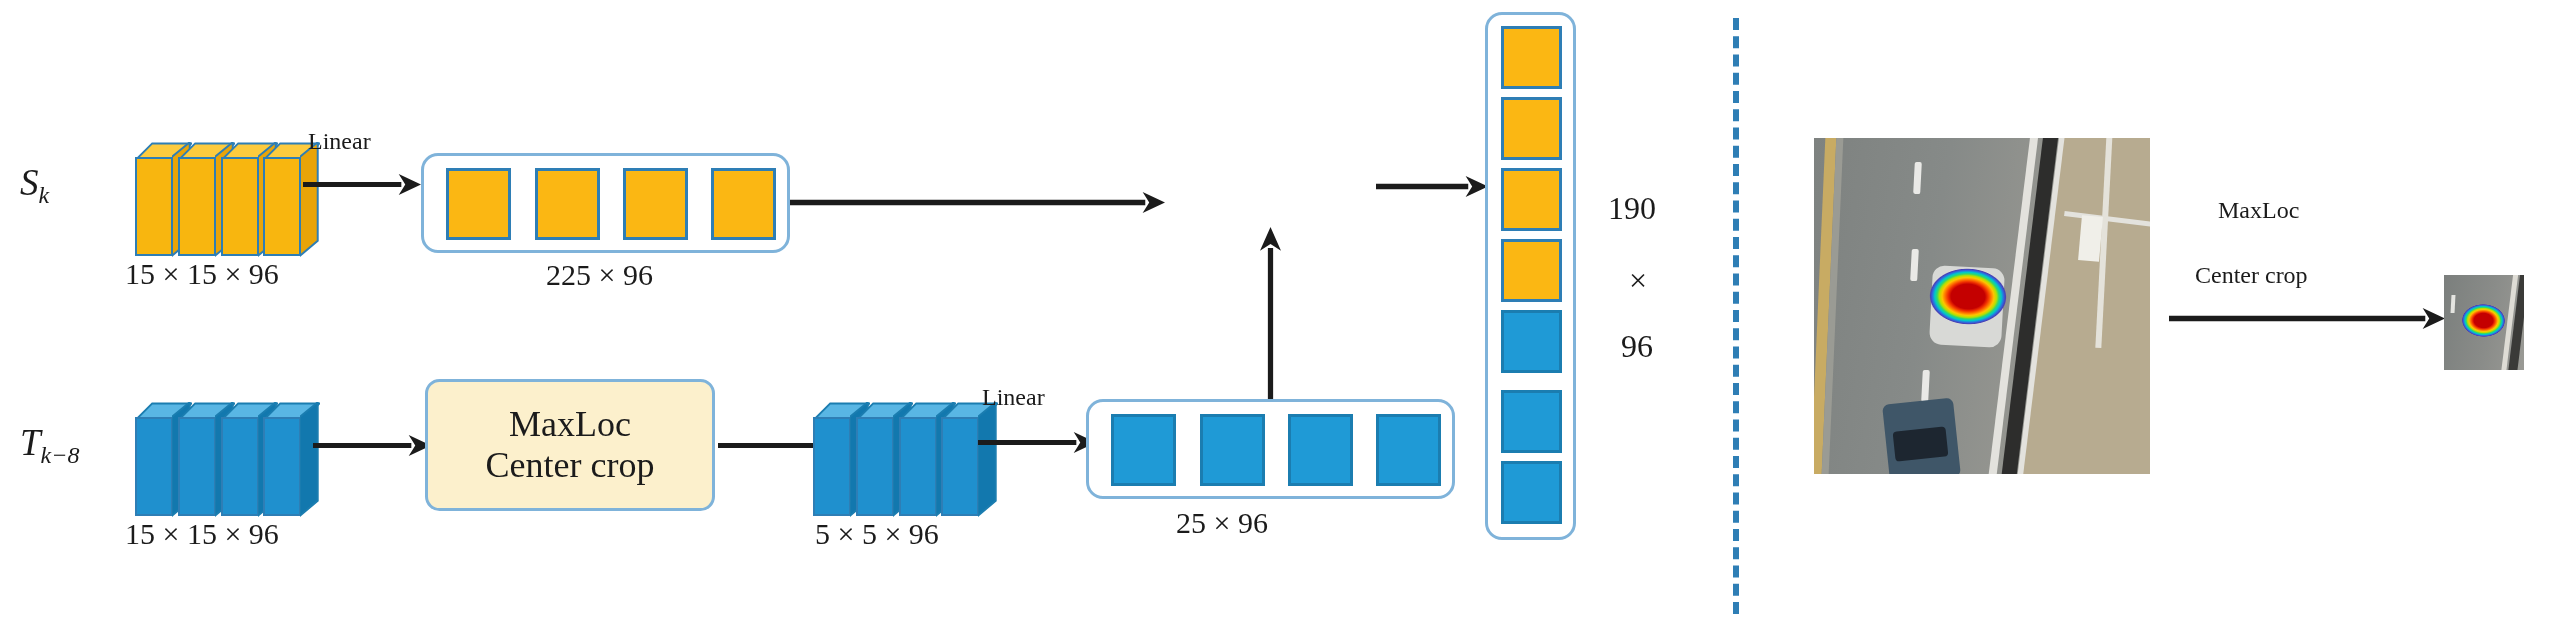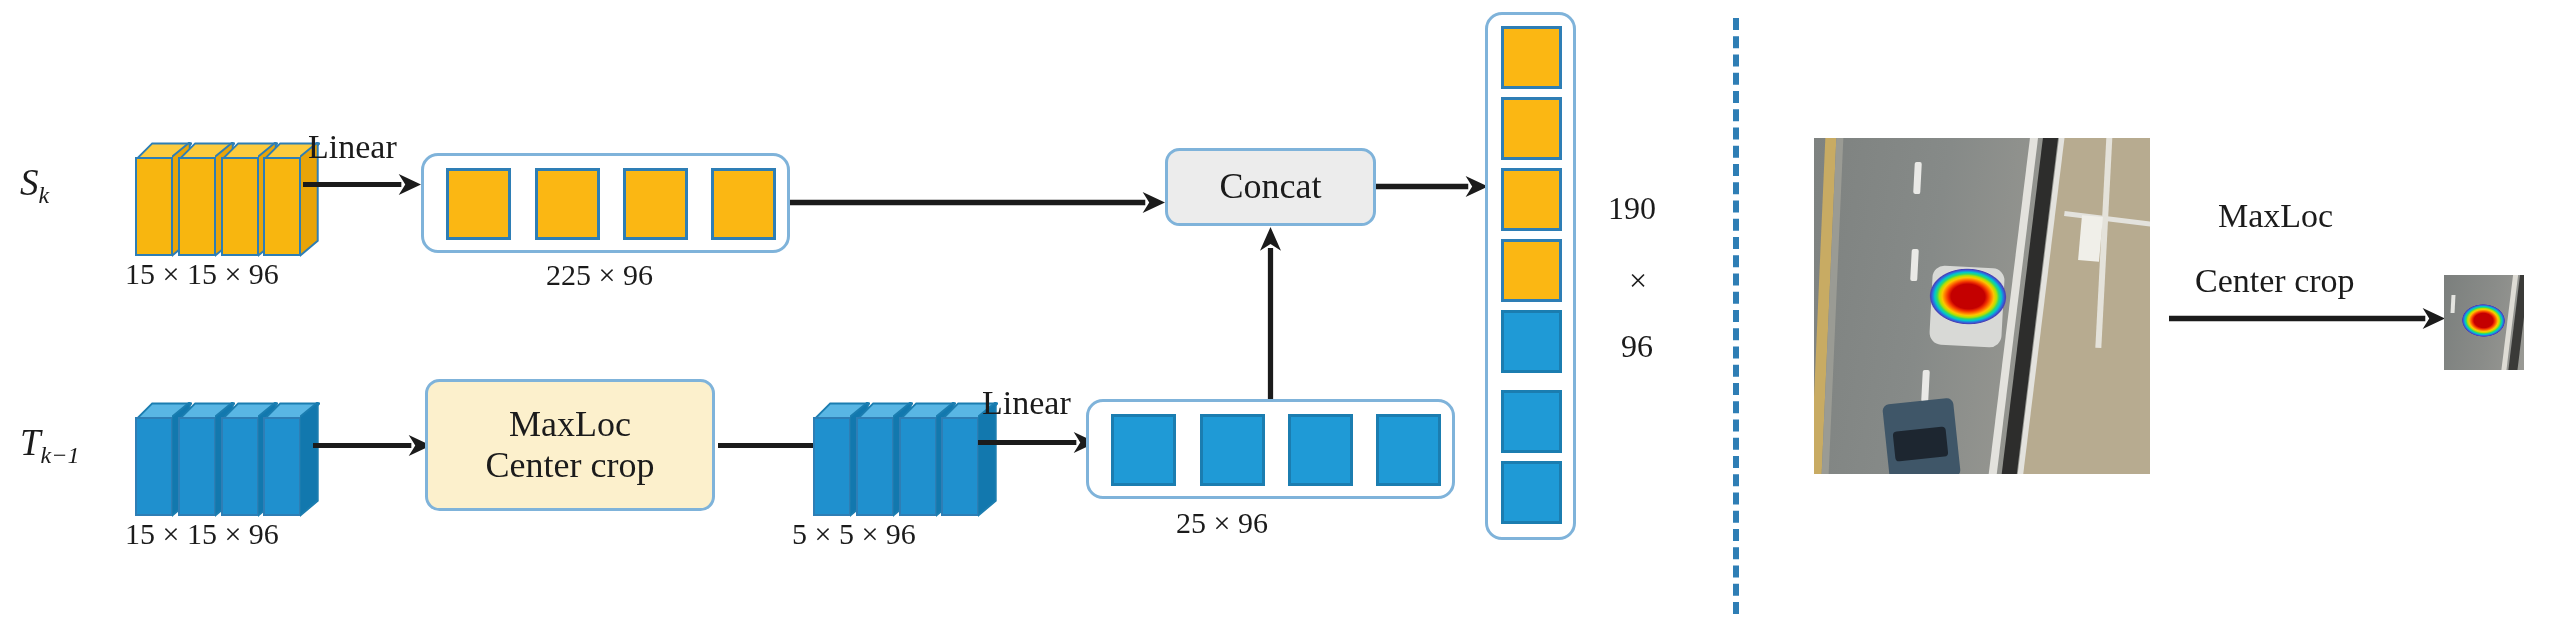--- a/index.html
+++ b/index.html
@@ -4,21 +4,21 @@
 <style>
   html,body{margin:0;padding:0;background:#ffffff;}
   body{width:2576px;height:632px;overflow:hidden;
        font-family:"Liberation Serif", serif;}
   #stage{position:relative;width:2576px;height:632px;background:#fff;}
 
   
   .lbl{position:absolute;color:#1b1b1b;white-space:nowrap;
        font-family:"Liberation Serif", serif;}
   .dim{font-size:30px;}
-  .opname{font-size:34px;}
+  .opname{font-size:24px;}
   .varname{font-style:italic;font-size:37px;}
   .varsub{font-style:italic;font-size:24px;}
   .bignum{font-size:32px;}
 
   
   .holder{position:absolute;border:3.3px solid #7FB3DA;border-radius:17px;
           background:#ffffff;box-sizing:border-box;}
 
   
   .cellY{position:absolute;background:#FBB713;border:3.3px solid #2E7EB5;
@@ -159,23 +159,20 @@
   </div>
   <div class="lbl dim" style="left:546px; top:258px;">225 × 96</div>
 
   <div class="arrow" style="left:790px; top:188px;">
     <svg width="375" height="29" viewBox="0 0 570 44">
       <line x1="0" y1="22" x2="540" y2="22" stroke="#1b1b1b" stroke-width="8"></line>
       <polygon points="536,6 570,22 536,38 546,22" fill="#1b1b1b"></polygon>
     </svg>
   </div>
 
-  <div class="pbox grey" style="left:1165px; top:148px; width:211px; height:78px;">
-    <div class="line">Concat</div>
-  </div>
 
   <div class="arrow" style="left:1376px; top:172px;">
     <svg width="112" height="29" viewBox="0 0 170 44">
       <line x1="0" y1="22" x2="140" y2="22" stroke="#1b1b1b" stroke-width="8"></line>
       <polygon points="136,6 170,22 136,38 146,22" fill="#1b1b1b"></polygon>
     </svg>
   </div>
 
   <div class="arrow" style="left:1256px; top:227px;">
     <svg width="29" height="197" viewBox="0 0 44 300">
@@ -192,21 +189,21 @@
     <div class="cellB" style="left:12.5px; top:295px; width:61px; height:63px;"></div>
     <div class="cellB" style="left:12.5px; top:375px; width:61px; height:63px;"></div>
     <div class="cellB" style="left:12.5px; top:446px; width:61px; height:63px;"></div>
   </div>
 
   <div class="lbl bignum" style="left:1608px; top:190px;">190</div>
   <div class="lbl bignum" style="left:1629px; top:262px;">×</div>
   <div class="lbl bignum" style="left:1621px; top:328px;">96</div>
 
   <div class="lbl varname" style="left:20px; top:421px;">
-    <span>T</span><sub class="varsub">k−1</sub>
+    <span>T</span><sub class="varsub">k−8</sub>
   </div>
 
   <div class="slabgrp" style="left:135px; top:402px; width:171px; height:118px;">
     <div class="slab slabB" style="left:0px;  top:0px;">
       <div class="top">
         <svg width="57" height="20" viewBox="0 0 86 30">
             <polygon points="0,28 26,2 85,2 59,28" fill="#59B6E4" stroke="#1B7DB0" stroke-width="3"></polygon>
           </svg>
       </div>
       <div class="face"></div>
@@ -326,21 +323,21 @@
       </div>
       <div class="face"></div>
       <div class="side">
         <svg width="21" height="116" viewBox="0 0 32 176" style="position:absolute;left:-0.7px;top:0;">
             <polygon points="0,22 27,0 27,150 0,173" fill="#1278AE" stroke="#1B7DB0" stroke-width="3"></polygon>
           </svg>
       </div>
     </div>
   </div>
 
-  <div class="lbl dim" style="left:792px; top:517px;">5 × 5 × 96</div>
+  <div class="lbl dim" style="left:815px; top:517px;">5 × 5 × 96</div>
 
   <div class="lbl opname" style="left:982px; top:384px;">Linear</div>
   <div class="arrow" style="left:978px; top:428px;">
     <svg width="118" height="29" viewBox="0 0 180 44">
       <line x1="0" y1="22" x2="150" y2="22" stroke="#1b1b1b" stroke-width="8"></line>
       <polygon points="146,6 180,22 146,38 156,22" fill="#1b1b1b"></polygon>
     </svg>
   </div>
 
   <div class="holder" style="left:1086px; top:399px; width:369px; height:100px;">

